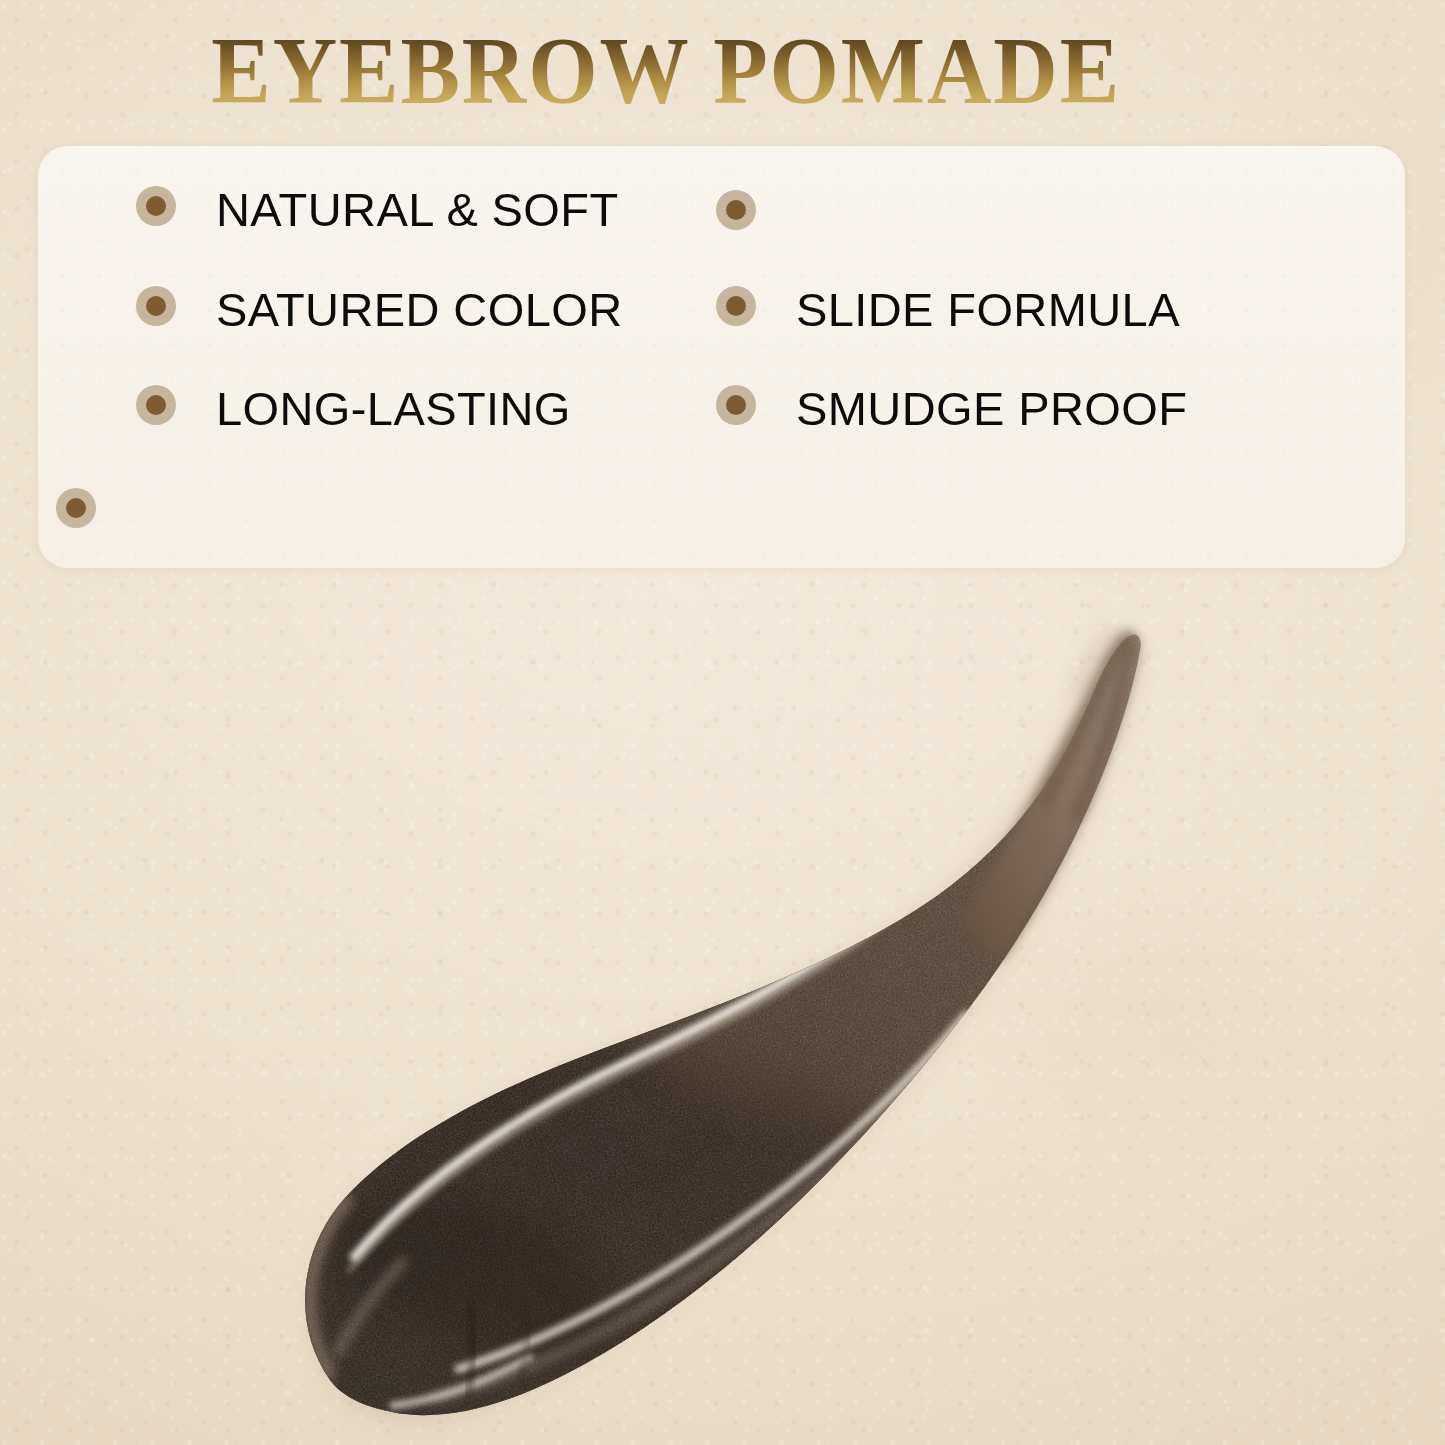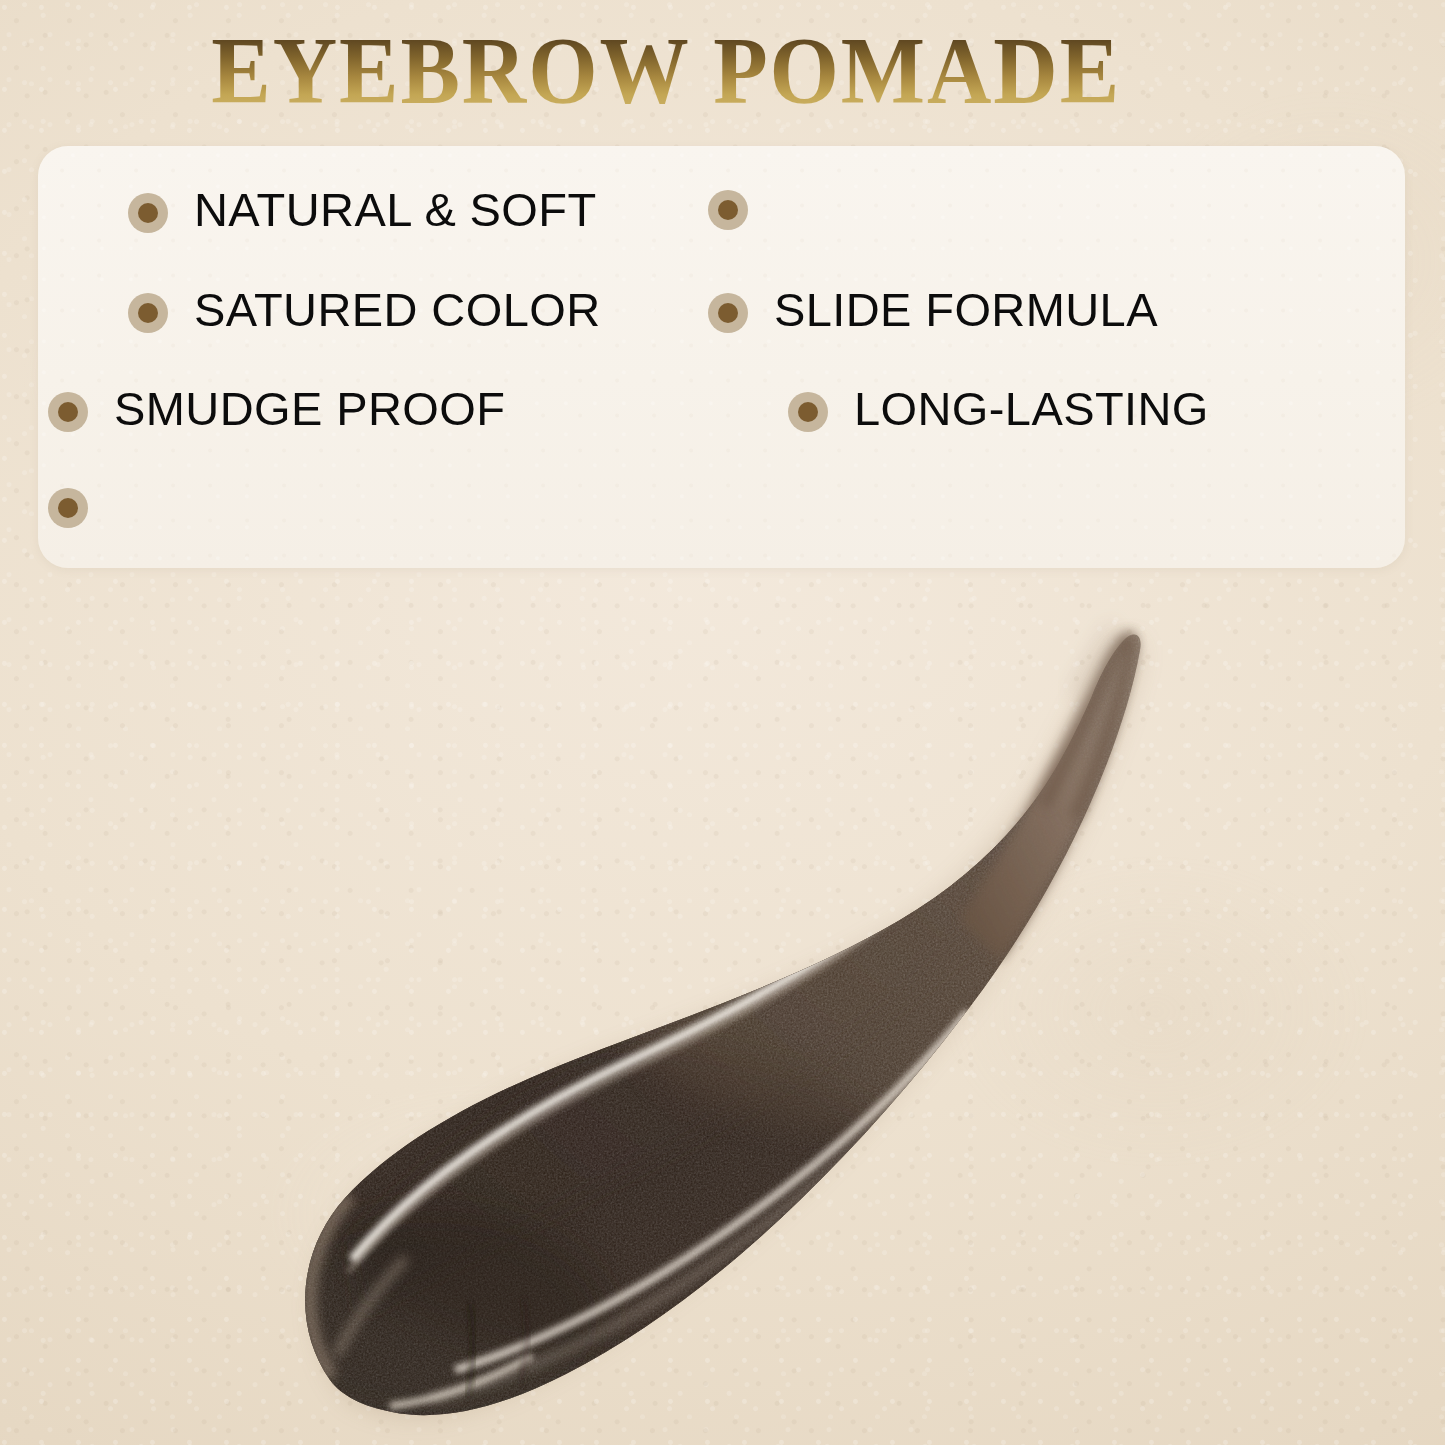--- a/index.html
+++ b/index.html
@@ -111,23 +111,24 @@
     inset: 0;
     display: grid;
     grid-template-columns: 660px 707px;
     grid-template-rows: repeat(4, 1fr);
     align-items: center;
     padding: 14px 0 10px 0;
     box-sizing: border-box;
   }
   .feature {
     display: flex;
-    align-items: flex-end;
-    gap: 26px;
+    align-items: flex-start;
+    gap: 40px;
     padding-left: 0;
+    margin-left: 8px;
   }
   .feature.col-left  { padding-left: 90px; }
   .feature.col-right { padding-left: 10px; }
 
   .bullet {
     position: relative;
     flex: 0 0 auto;
     width: 40px;
     height: 40px;
     border-radius: 50%;
@@ -191,28 +192,28 @@
 
       <div class="feature col-left">
         <span class="bullet"></span>
         <span class="feature-label">SATURED COLOR</span>
       </div>
       <div class="feature col-right">
         <span class="bullet"></span>
         <span class="feature-label">SLIDE FORMULA</span>
       </div>
 
+      <div class="feature col-left">
+        <span class="bullet"></span>
+        <span class="feature-label">LONG-LASTING</span>
+      </div>
+
       <div class="feature col-right">
         <span class="bullet"></span>
         <span class="feature-label">SMUDGE PROOF</span>
-      </div>
-
-      <div class="feature col-left">
-        <span class="bullet"></span>
-        <span class="feature-label">LONG-LASTING</span>
       </div>
       <div class="feature col-right">
         <span class="bullet"></span>
       </div>
 
     </div>
   </div>
 
   <div class="swatch-stage">
     <svg viewBox="0 0 1445 845" preserveAspectRatio="none">

